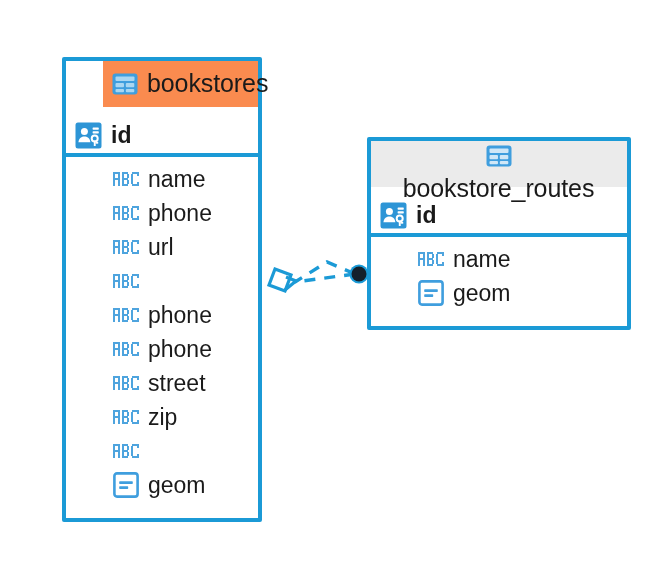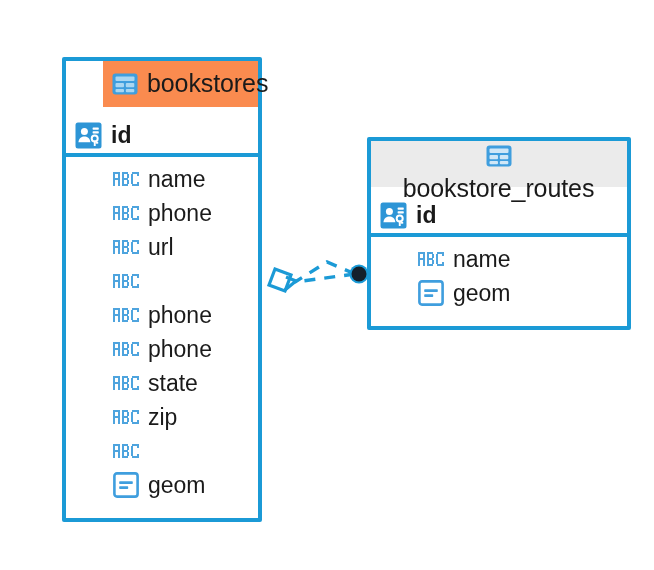--- a/index.html
+++ b/index.html
@@ -326,21 +326,21 @@
               <rect x="14" y="8" width="2" height="4"></rect>
                 <rect x="9" y="12" width="6" height="2"></rect>
               <rect x="19" y="0" width="7" height="2"></rect>
                 <rect x="18" y="2" width="2" height="10"></rect>
               <rect x="19" y="12" width="7" height="2"></rect>
                 <rect x="24" y="2" width="2" height="2"></rect>
               <rect x="24" y="10" width="2" height="2"></rect>
             </g>
           </svg>
         </span>
-        <span class="field-name">state</span>
+        <span class="field-name">street</span>
       </div>
 
       <div class="field">
         <span class="icon abc-icon">
           <svg width="26" height="14" viewBox="0 0 26 14" xmlns="http://www.w3.org/2000/svg">
             <g fill="#4ea4de">
               <rect x="0" y="0" width="7" height="2"></rect>
                 <rect x="0" y="2" width="2" height="12"></rect>
               <rect x="5" y="2" width="2" height="12"></rect>
                 <rect x="2" y="6" width="3" height="2"></rect>

